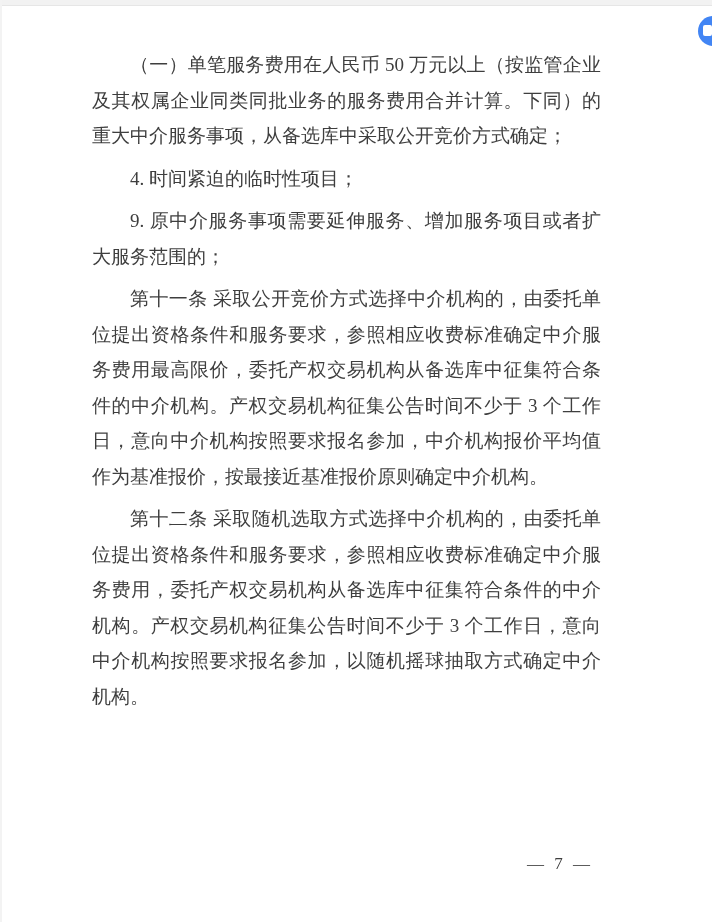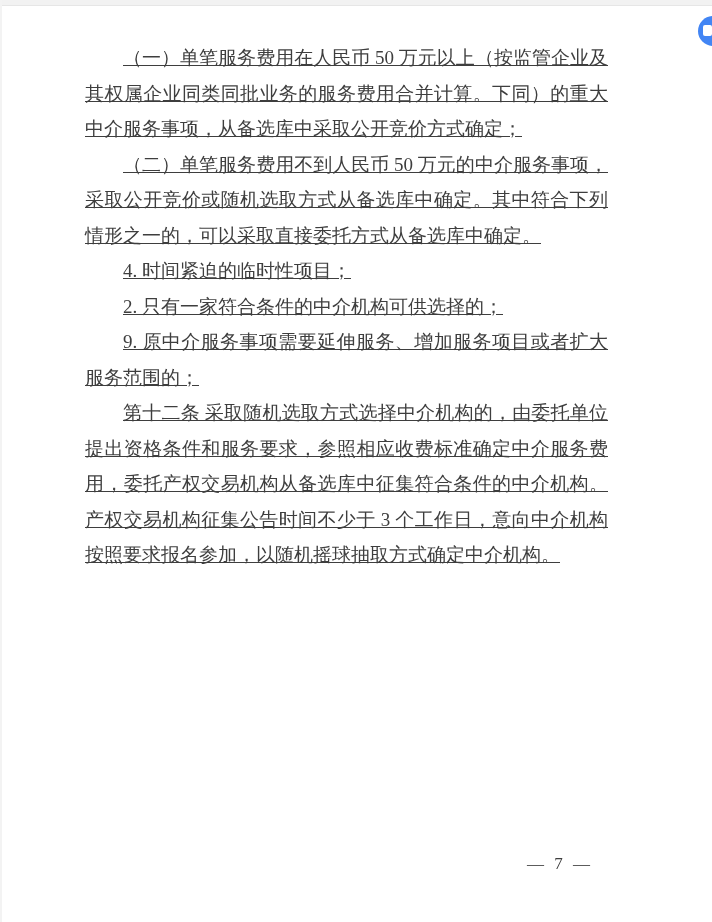--- a/index.html
+++ b/index.html
@@ -34,24 +34,23 @@
     left: 85px;
     top: 40px;
     width: 523px;
     font-size: 19px;
     line-height: 35.5px;
     color: #3e3e3e;
     text-align: justify;
     text-justify: inter-ideograph;
   }
   .doc-content p {
-    margin: 0;
+    margin: 7px;
     padding: 0;
     text-indent: 2em;
-    text-decoration: underline;
   }
   .page-number {
     position: absolute;
     top: 854px;
     left: 527px;
     font-size: 17px;
     letter-spacing: 3px;
     color: #3e3e3e;
     white-space: nowrap;
   }
@@ -80,24 +79,23 @@
   }
 </style>
 </head>
 <body>
 
 <div class="top-strip"></div>
 <div class="left-edge"></div>
 
 <div class="doc-content">
   <p>（一）单笔服务费用在人民币 50 万元以上（按监管企业及其权属企业同类同批业务的服务费用合并计算。下同）的重大中介服务事项，从备选库中采取公开竞价方式确定；</p>
-  <p>（二）单笔服务费用不到人民币 50 万元的中介服务事项，采取公开竞价或随机选取方式从备选库中确定。其中符合下列情形之一的，可以采取直接委托方式从备选库中确定。</p>
   <p>4. 时间紧迫的临时性项目；</p>
-  <p>2. 只有一家符合条件的中介机构可供选择的；</p>
   <p>9. 原中介服务事项需要延伸服务、增加服务项目或者扩大服务范围的；</p>
+  <p>第十一条 采取公开竞价方式选择中介机构的，由委托单位提出资格条件和服务要求，参照相应收费标准确定中介服务费用最高限价，委托产权交易机构从备选库中征集符合条件的中介机构。产权交易机构征集公告时间不少于 3 个工作日，意向中介机构按照要求报名参加，中介机构报价平均值作为基准报价，按最接近基准报价原则确定中介机构。</p>
   <p>第十二条 采取随机选取方式选择中介机构的，由委托单位提出资格条件和服务要求，参照相应收费标准确定中介服务费用，委托产权交易机构从备选库中征集符合条件的中介机构。产权交易机构征集公告时间不少于 3 个工作日，意向中介机构按照要求报名参加，以随机摇球抽取方式确定中介机构。</p>
 </div>
 
 <div class="page-number">— 7 —</div>
 
 <button class="fab">
   <span class="fab-glyph"></span>
 </button>
 
 </body></html>

